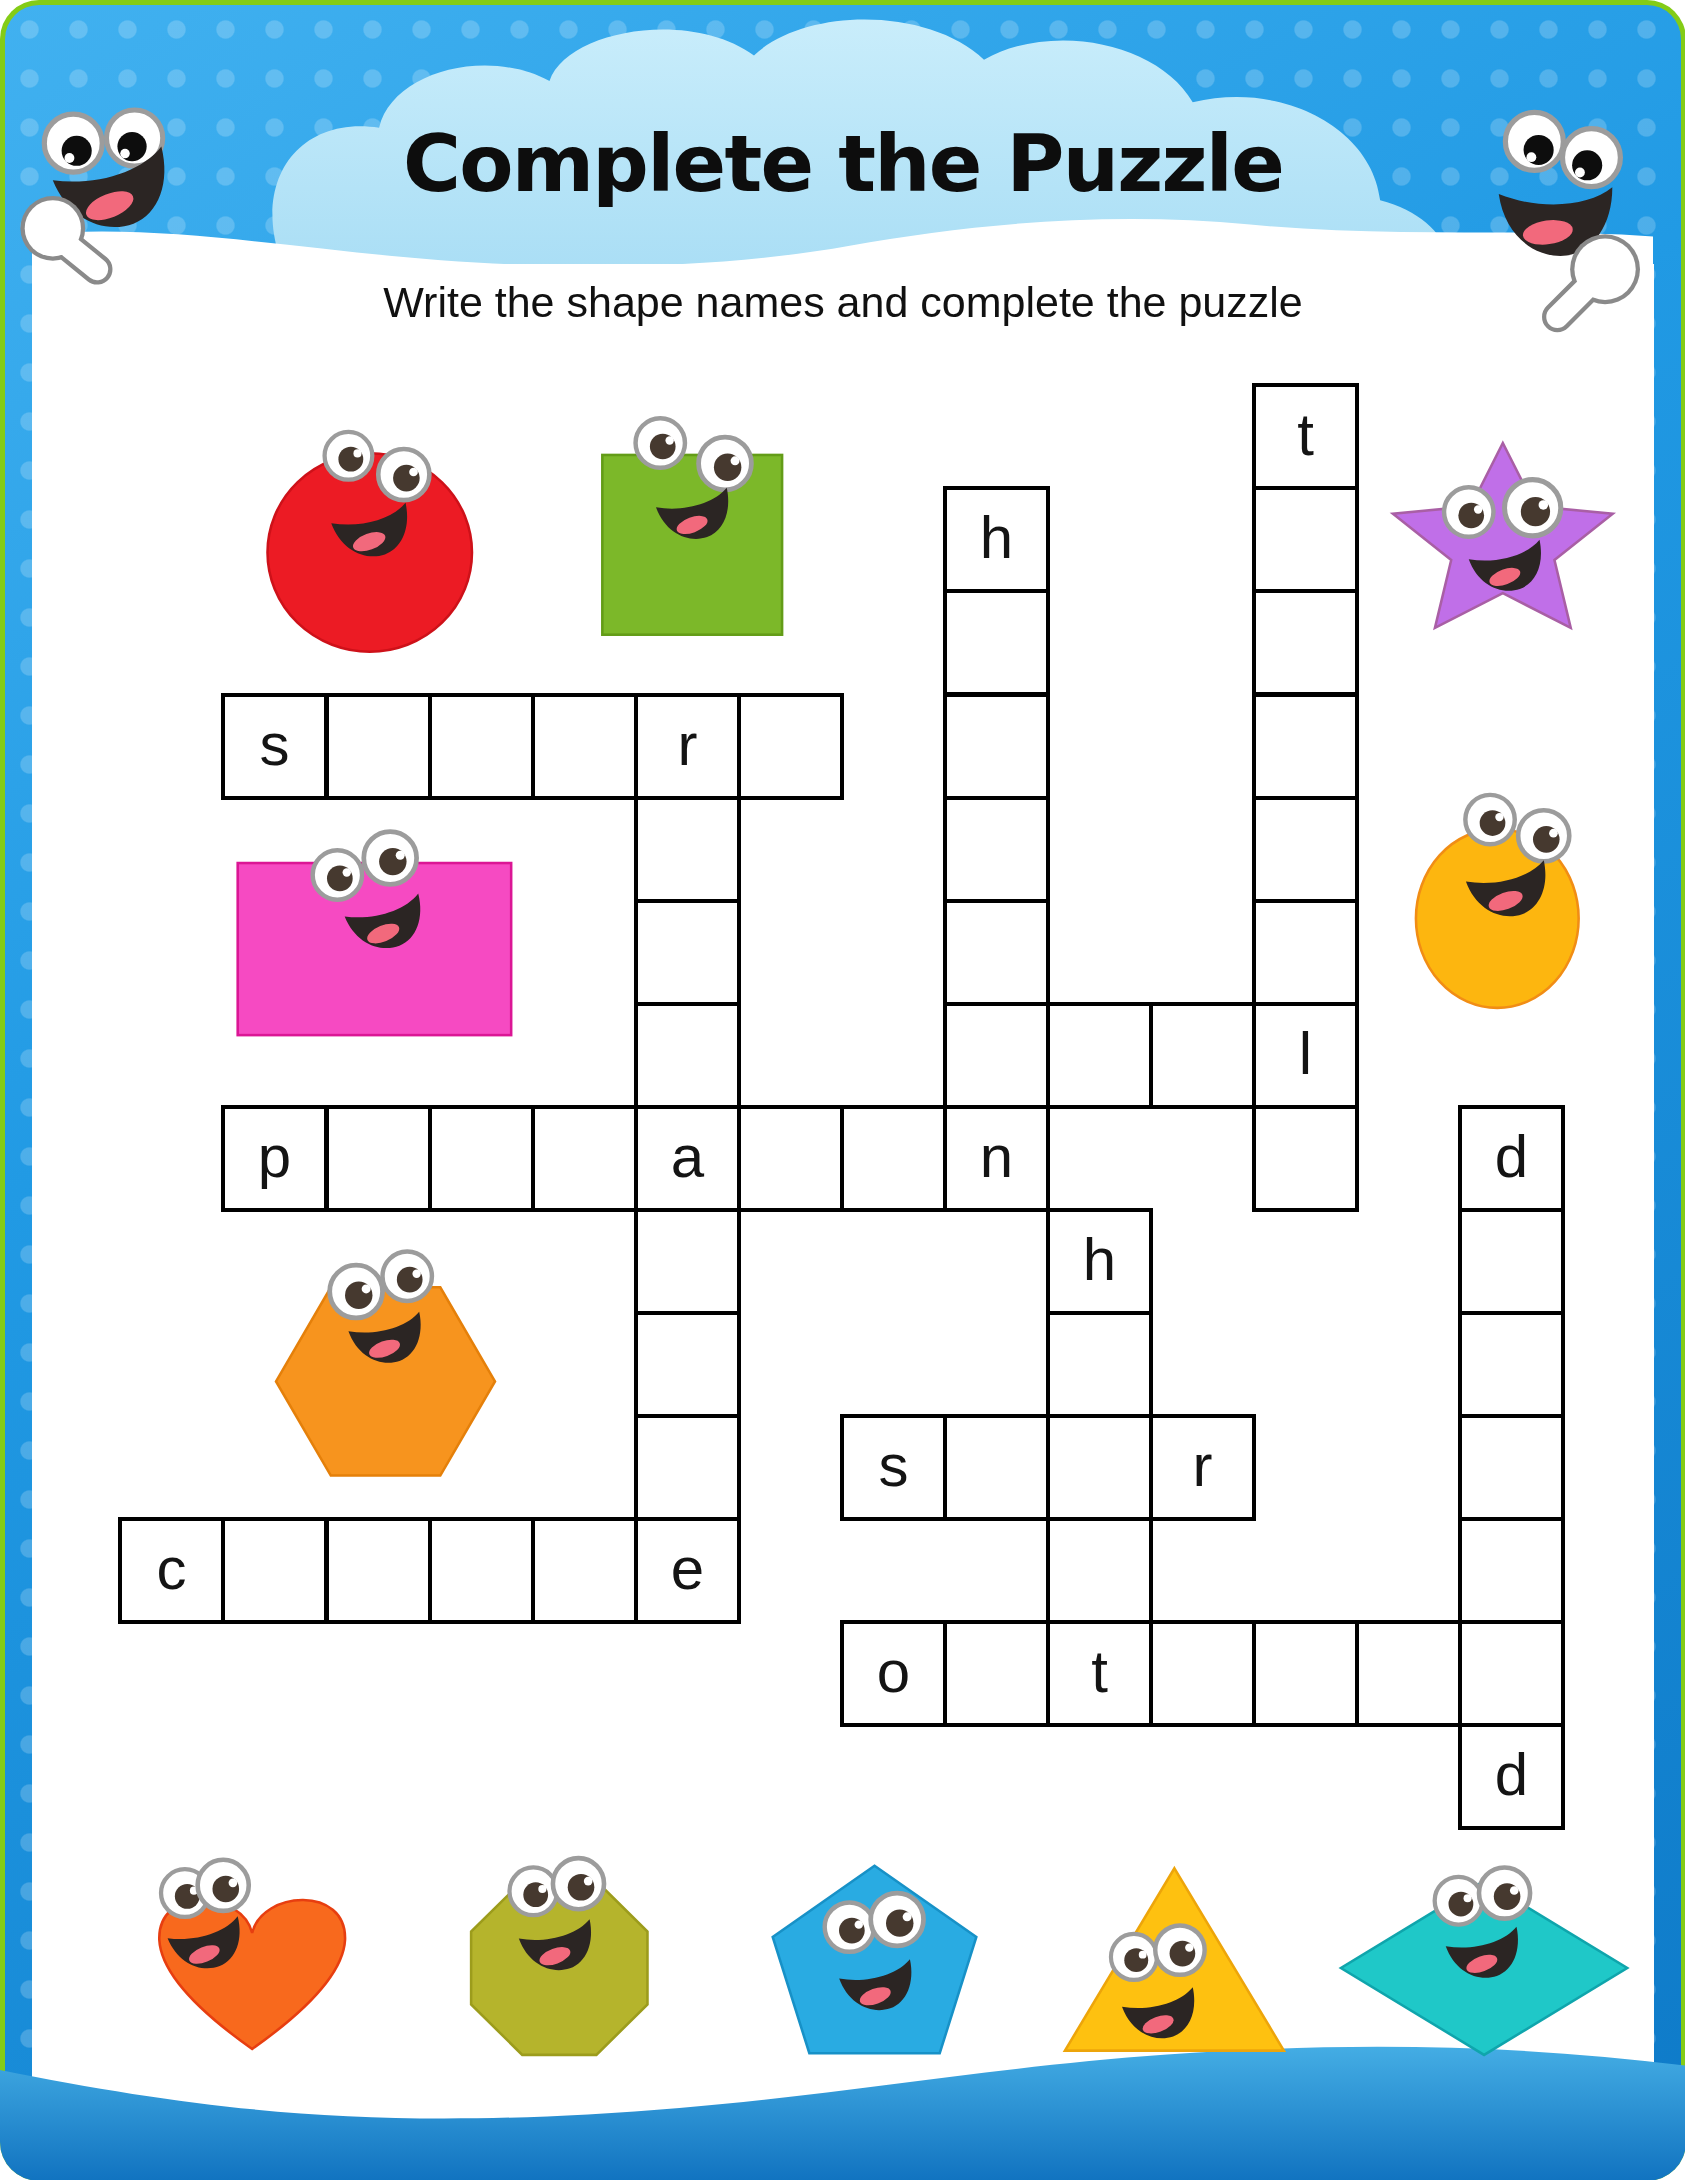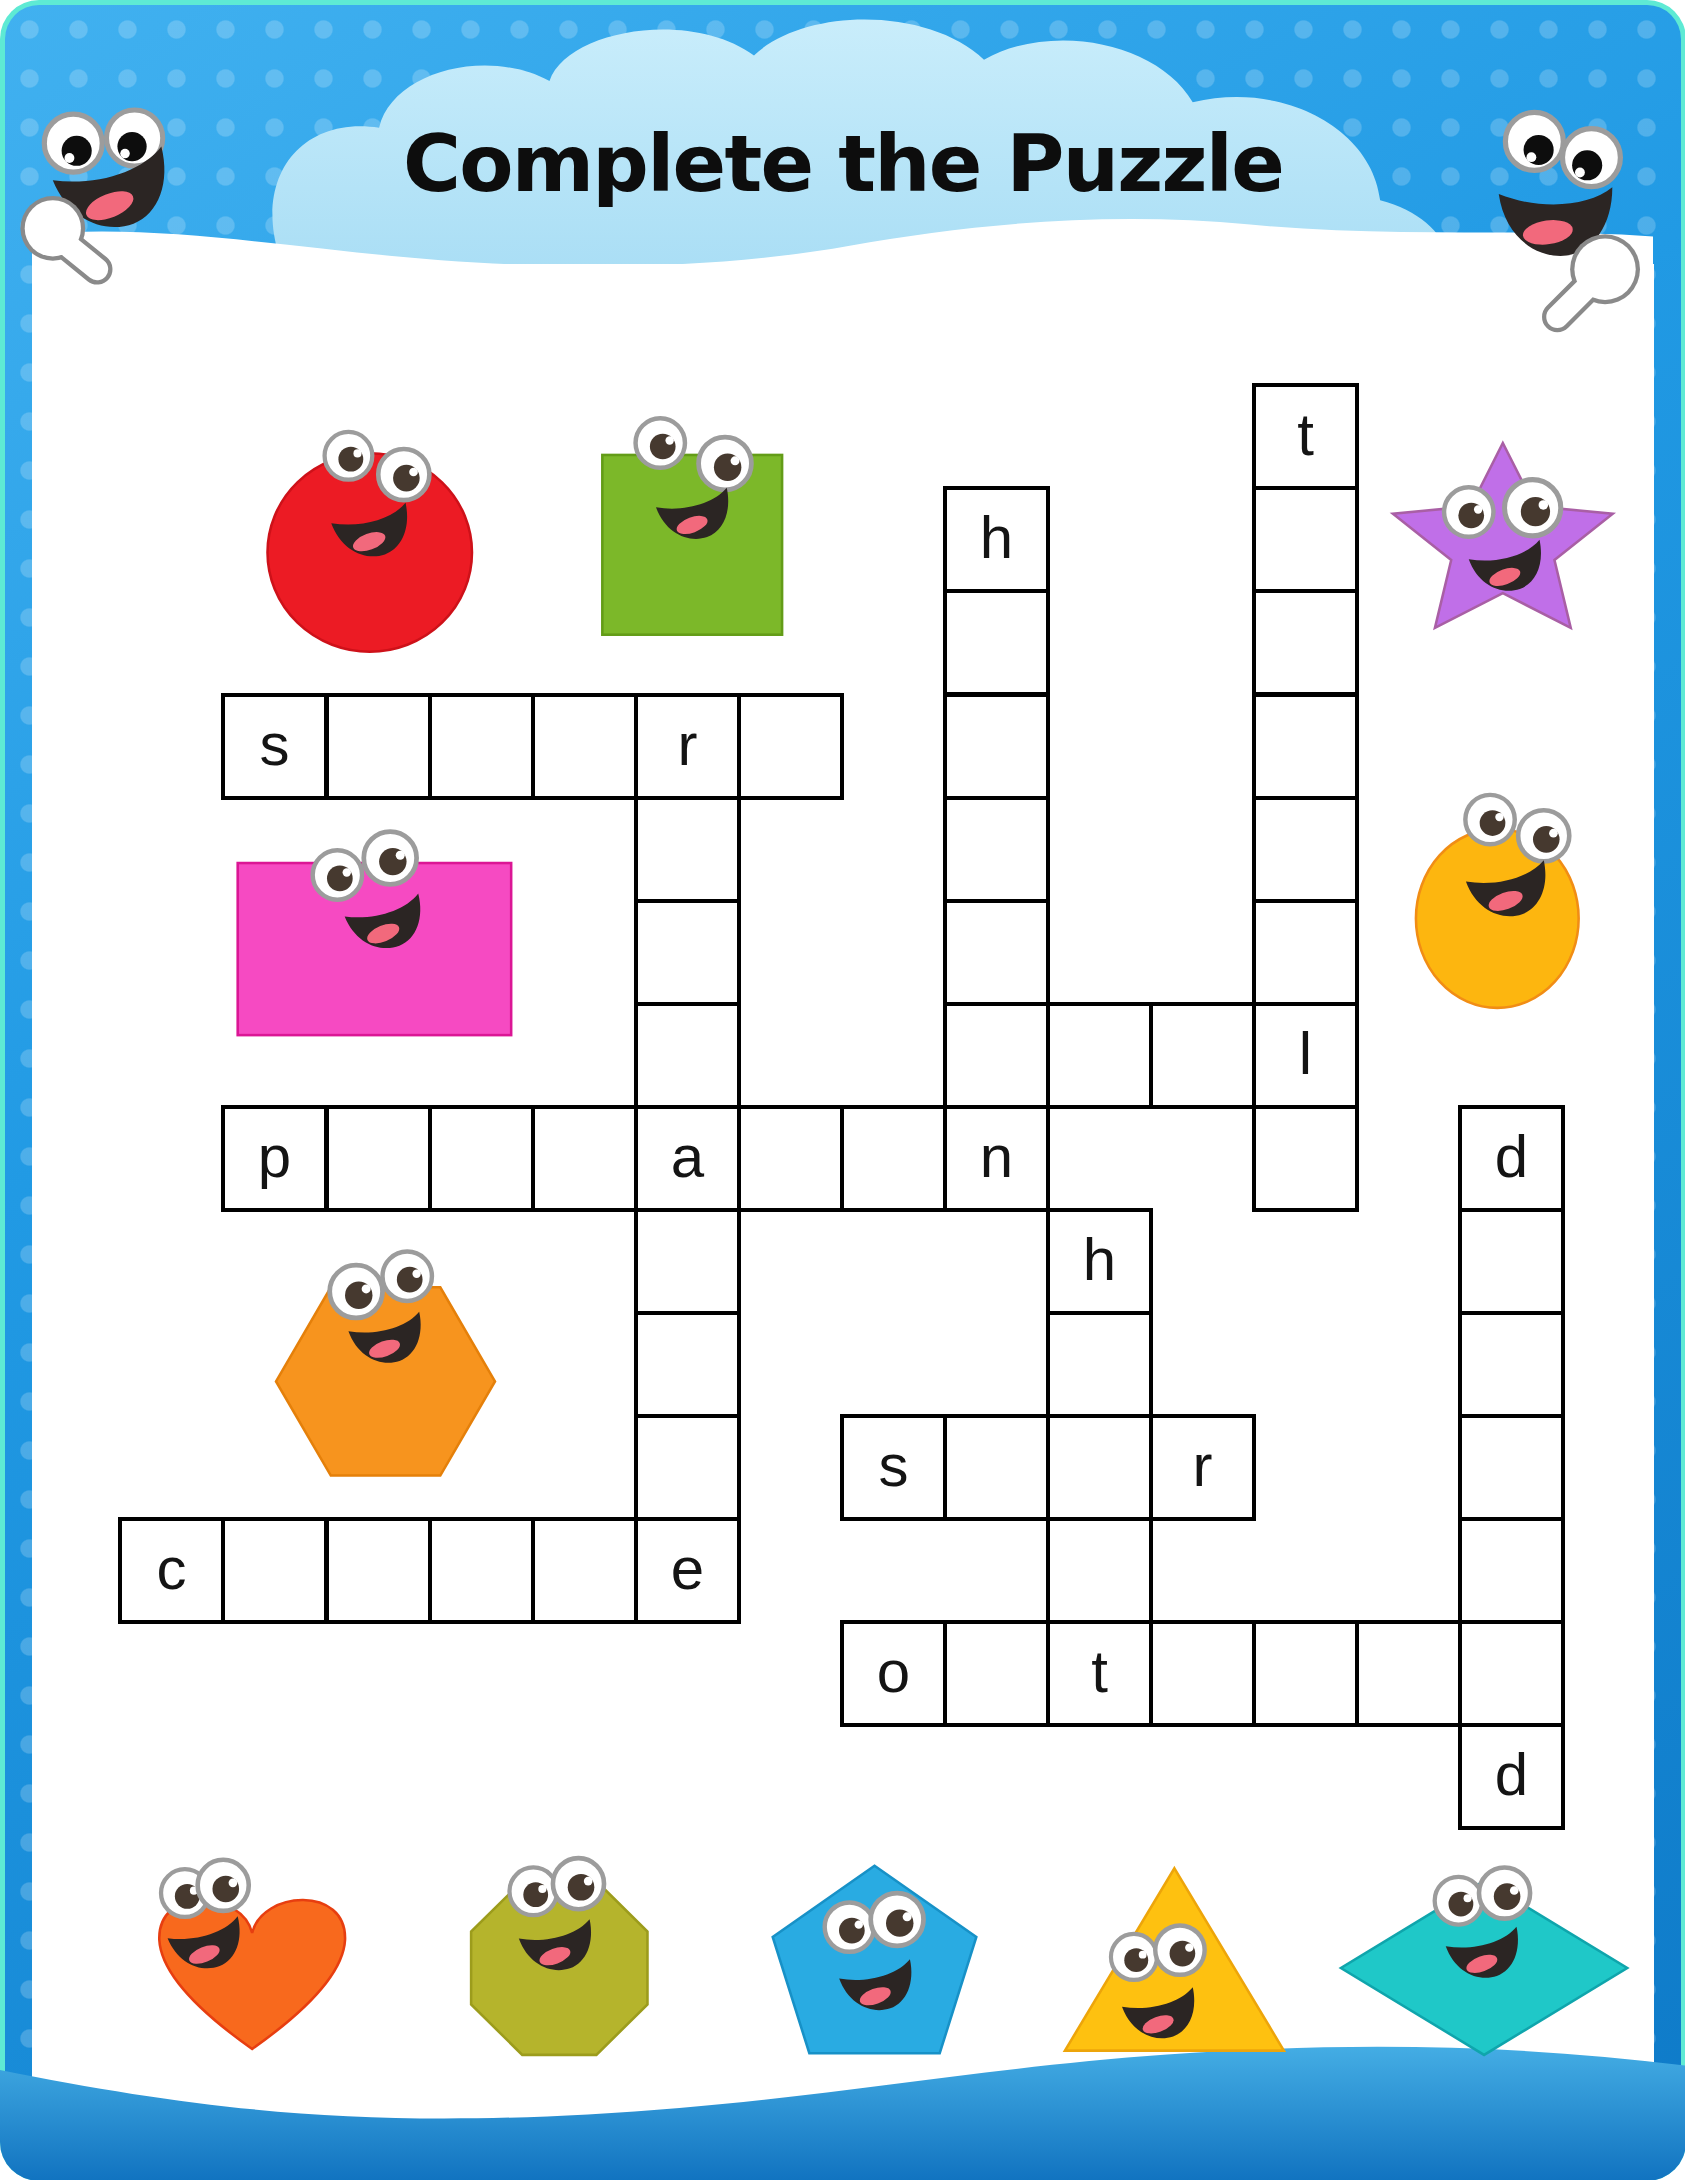--- a/index.html
+++ b/index.html
@@ -1,18 +1,18 @@
 <!DOCTYPE html>
 <html style="font-size:13.6px"><head>
 <meta charset="utf-8">
 <style>
   html,body{margin:0;padding:0;background:#ffffff;}
   .page{
     position:relative;width:1686px;height:2181px;overflow:hidden;
-    border-radius:39px;background:#5eead4;
+    border-radius:39px;background:#84cc16;
     font-family:"Liberation Sans",sans-serif;
   }
   .frame{
     position:absolute;inset:5.1px;border-radius:34px;overflow:hidden;
     background-image:
       radial-gradient(circle, rgba(255,255,255,0.20) 8.5px, rgba(255,255,255,0) 9.8px),
       linear-gradient(150deg,#41b1f0 0%, #219ae4 38%, #0e7ac8 100%);
     background-size:49px 49px, 100% 100%;
   }
   .cloud-svg{position:absolute;left:0;top:0;width:1686px;height:409px;}
@@ -64,20 +64,21 @@
       C 1695 255 1720 310 1690 360
       L 1600 420 L 420 420 C 360 420 320 370 335 320 Z"></path>
   </svg>
 
   <div class="sheet"></div>
   <svg class="top-wave" viewBox="0 0 1903 80" preserveAspectRatio="none">
     <path fill="#ffffff" d="M0 42 C150 28 300 58 480 72 C660 85 820 80 960 55 C1100 30 1260 14 1430 30 C1600 46 1760 34 1903 44 L1903 80 L0 80 Z"></path>
   </svg>
 
   <div class="title">Complete the Puzzle</div>
+  <div class="subtitle">Write the shape names and complete the puzzle</div>
 
   <div id="crossword">
       <div class="cell" style="left: 1252px; top: 383px; height: 107px; width: 107px; border-width: 4.3px;">
         <span>t</span>
       </div>
       <div class="cell" style="left: 943px; top: 486px; height: 107px; width: 107px; border-width: 4.3px;">
         <span>h</span>
       </div>
       <div class="cell" style="left: 1252px; top: 486px; height: 107px; width: 107px; border-width: 4.3px;">
         <span></span>

